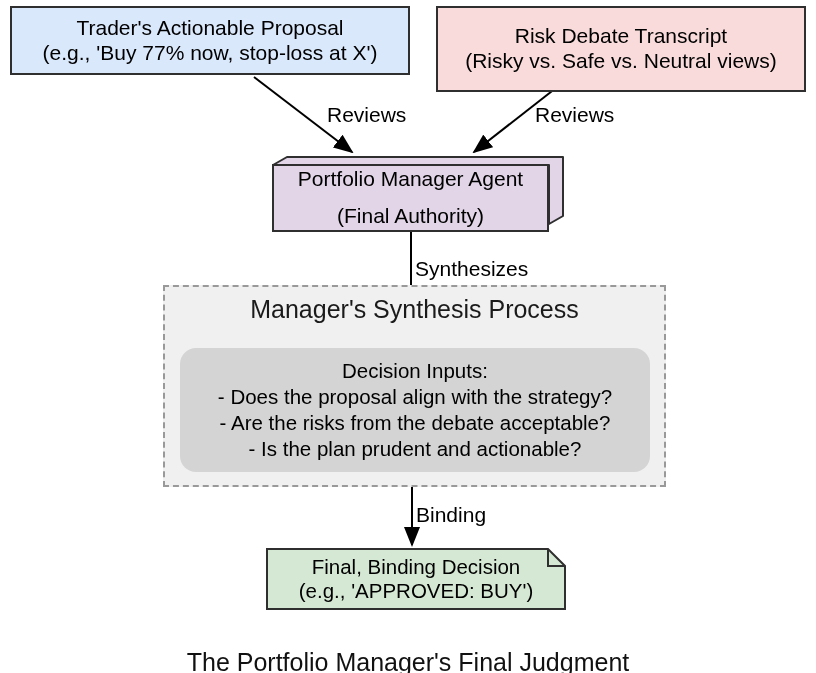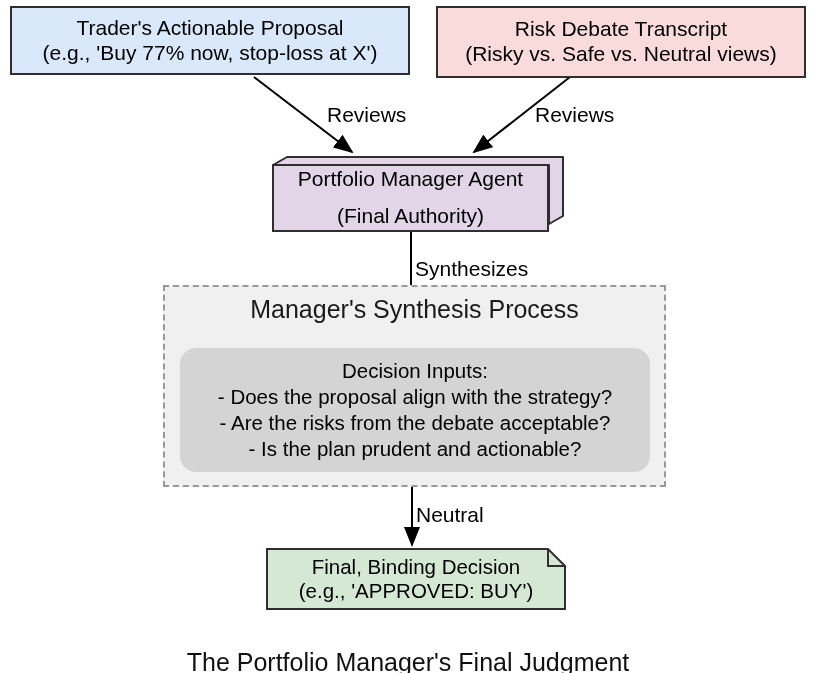--- a/index.html
+++ b/index.html
@@ -31,21 +31,21 @@
   .node .ln { display: block; white-space: nowrap; }
 
   
   #proposal-node {
     left: 10px; top: 6px; width: 400px; height: 69px;
     background: #dae8fc;
     border: 2px solid #2f2f2f;
     font-size: 21px;
   }
   #transcript-node {
-    left: 436px; top: 6px; width: 370px; height: 72px;
+    left: 436px; top: 6px; width: 370px; height: 86px;
     background: #fadbdb;
     border: 2px solid #2f2f2f;
     font-size: 21px;
   }
 
   
   #pm-wrap {
     position: absolute;
     left: 272px; top: 156px; width: 292px; height: 76px;
   }
@@ -177,17 +177,17 @@
     </svg>
     <div id="decision-text">
       <span class="ln">Final, Binding Decision</span>
       <span class="ln">(e.g., 'APPROVED: BUY')</span>
     </div>
   </div>
 
   <div class="edge-label" id="label-reviews-left">Reviews</div>
   <div class="edge-label" id="label-reviews-right">Reviews</div>
   <div class="edge-label" id="label-synthesizes">Synthesizes</div>
-  <div class="edge-label" id="label-produces">Neutral</div>
+  <div class="edge-label" id="label-produces">Binding</div>
 
   <div id="caption">The Portfolio Manager's Final Judgment</div>
 
 </div>
 
 </body></html>

